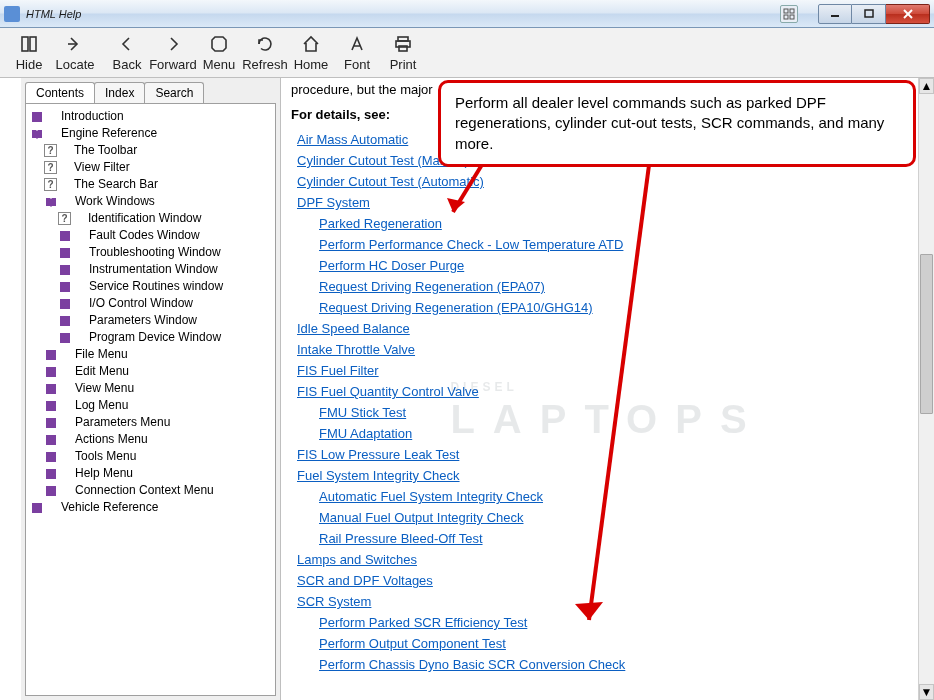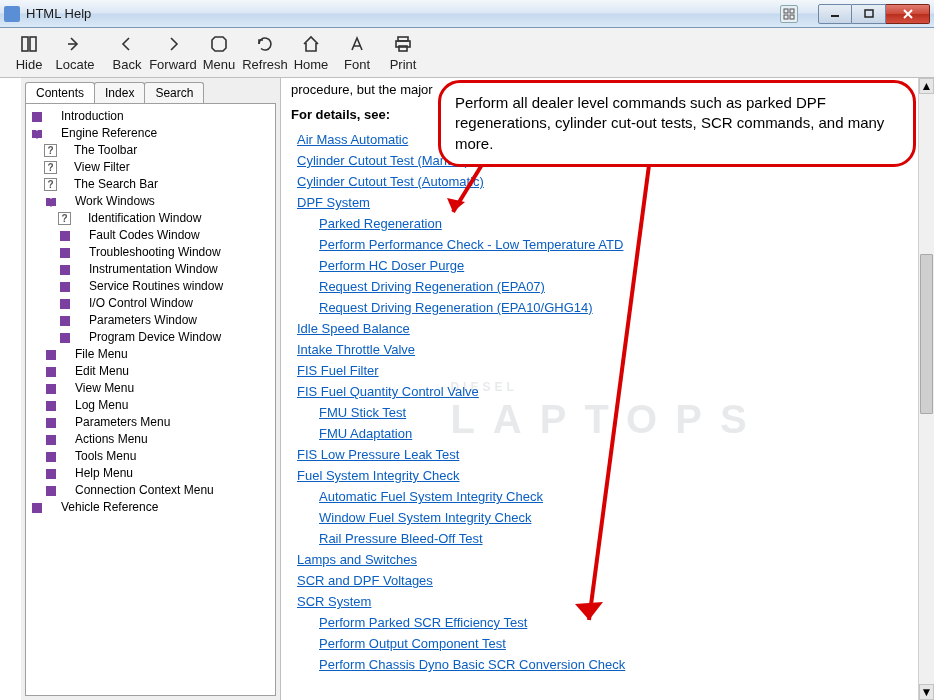--- a/index.html
+++ b/index.html
@@ -2,21 +2,21 @@
 <html><head>
 <meta charset="utf-8">
 <style>
 * { box-sizing: border-box; margin: 0; padding: 0; font-family: "Segoe UI", Tahoma, sans-serif; font-size: 12px; }
 body { width: 934px; height: 700px; overflow: hidden; background: #000; }
 
 
 .window { width: 934px; height: 700px; background: #fff; position: relative; }
 .titlebar { height: 28px; background: linear-gradient(#f3f7fb,#dbe7f4 48%,#c5d8ee 52%,#dbe9f7); display:flex; align-items:center; padding:0 4px; border-bottom:1px solid #7a97b6; }
 .titlebar .app-icon { width:16px; height:16px; background:#5a8fd6; border-radius:2px; margin-right:6px; display:inline-block; }
-.titlebar .title { font-size:13px; color:#1a1a1a; flex:1; }
+.titlebar .title { font-size:11px; color:#1a1a1a; flex:1;font-style:italic; }
 .winbtns { display:flex; gap:0; margin-left:auto; align-items:center; }
 .tbbtn { width:18px; height:18px; background:#e9eef5; border:1px solid #8aa; border-radius:2px; margin-right:20px; display:flex; align-items:center; justify-content:center; }
 .tbbtn svg { width:12px; height:12px; }
 .winbtn { width:34px; height:20px; display:flex; align-items:center; justify-content:center; }
 .winbtn svg { width:12px; height:10px; }
 .winbtn.min { background: linear-gradient(#e9eef5,#c6d5e7); border:1px solid #6f88a5; border-radius:2px 0 0 2px; }
 .winbtn.max { background: linear-gradient(#e9eef5,#c6d5e7); border:1px solid #6f88a5; border-left:none; }
 .winbtn.close { width:44px; background: linear-gradient(#e07a6f,#ce4b3b 48%,#b92f1e 52%,#d54f3e); border:1px solid #7a2318; border-radius:0 2px 2px 0; border-left:none; }
 .winbtn.close svg { stroke:#fff; }
 
@@ -53,21 +53,21 @@
 .links { padding-left:6px; }
 .links a, .links .lk { color:#0b5fc2; text-decoration:underline; font-size:13px; display:inline-block; margin:2px 0; cursor:pointer; }
 .links .grp { margin-bottom:2px; }
 .links .sub { padding-left:22px; }
 .scrollbar { position:absolute; right:0; top:0; bottom:0; width:16px; background:#f0f0f0; border-left:1px solid #d0d0d0; }
 .sb-btn { height:16px; background:#e6e6e6; border:1px solid #c4c4c4; display:flex; align-items:center; justify-content:center; }
 .sb-track { position:absolute; top:16px; bottom:16px; left:0; right:0; }
 .sb-thumb { position:absolute; left:1px; right:1px; top:160px; height:160px; background:#cfcfcf; border:1px solid #a8a8a8; border-radius:1px; }
 
 
-.callout { position:absolute; right:18px; top:2px; width:478px; background:#fff; border:3px solid #d80000; border-radius:22px; padding:10px 14px; z-index:10; }
+.callout { position:absolute; right:18px; top:2px; width:478px; background:#fff; border:3px solid #d80000; border-radius:10px; padding:10px 14px; z-index:10; }
 .callout p { font-size:15px; color:#000; line-height:1.35; margin:0; }
 .arrow { position:absolute; z-index:9; }
 .arrow svg { overflow:visible; }
 
 
 .wm { position:absolute; left:50%; top:50%; transform:translate(-50%,-50%); font-size:60px; font-weight:700; color:#5d6a73; opacity:.14; letter-spacing:4px; pointer-events:none; font-family: Arial, sans-serif; white-space:nowrap;}
 .wm small { display:block; font-size:40px; letter-spacing:18px; margin-top:-8px;}
 </style>
 </head>
 <body>
@@ -448,21 +448,21 @@
         <div class="grp sub"><a>Request Driving Regeneration (EPA10/GHG14)</a></div>
         <div class="grp"><a>Idle Speed Balance</a></div>
         <div class="grp"><a>Intake Throttle Valve</a></div>
         <div class="grp"><a>FIS Fuel Filter</a></div>
         <div class="grp"><a>FIS Fuel Quantity Control Valve</a></div>
         <div class="grp sub"><a>FMU Stick Test</a></div>
         <div class="grp sub"><a>FMU Adaptation</a></div>
         <div class="grp"><a>FIS Low Pressure Leak Test</a></div>
         <div class="grp"><a>Fuel System Integrity Check</a></div>
         <div class="grp sub"><a>Automatic Fuel System Integrity Check</a></div>
-        <div class="grp sub"><a>Window Fuel System Integrity Check</a></div>
+        <div class="grp sub"><a>Manual Fuel Output Integrity Check</a></div>
         <div class="grp sub"><a>Rail Pressure Bleed-Off Test</a></div>
         <div class="grp"><a>Lamps and Switches</a></div>
         <div class="grp"><a>SCR and DPF Voltages</a></div>
         <div class="grp"><a>SCR System</a></div>
         <div class="grp sub"><a>Perform Parked SCR Efficiency Test</a></div>
         <div class="grp sub"><a>Perform Output Component Test</a></div>
         <div class="grp sub"><a>Perform Chassis Dyno Basic SCR Conversion Check</a></div>
       </div>
 
       <div class="callout">

